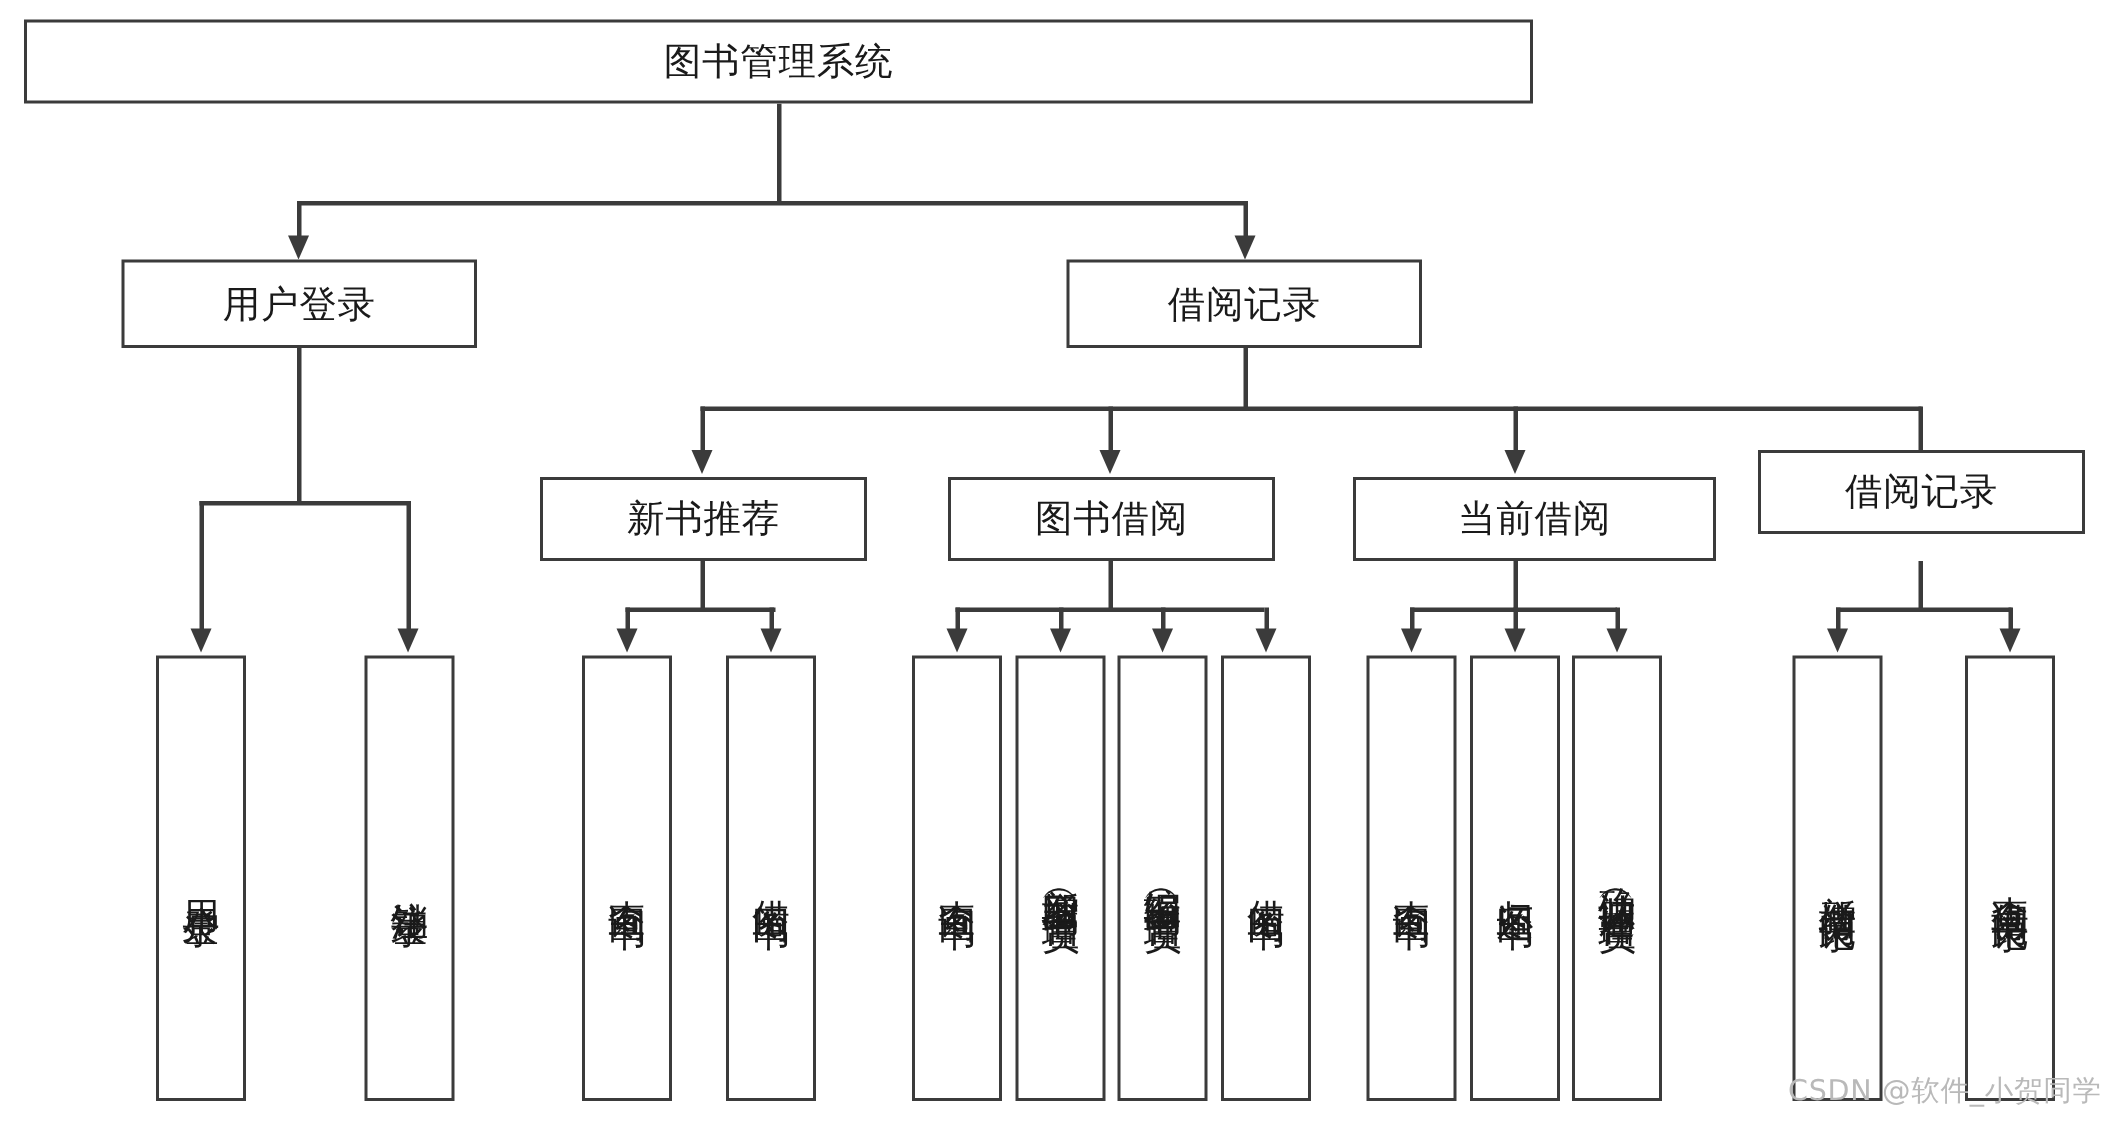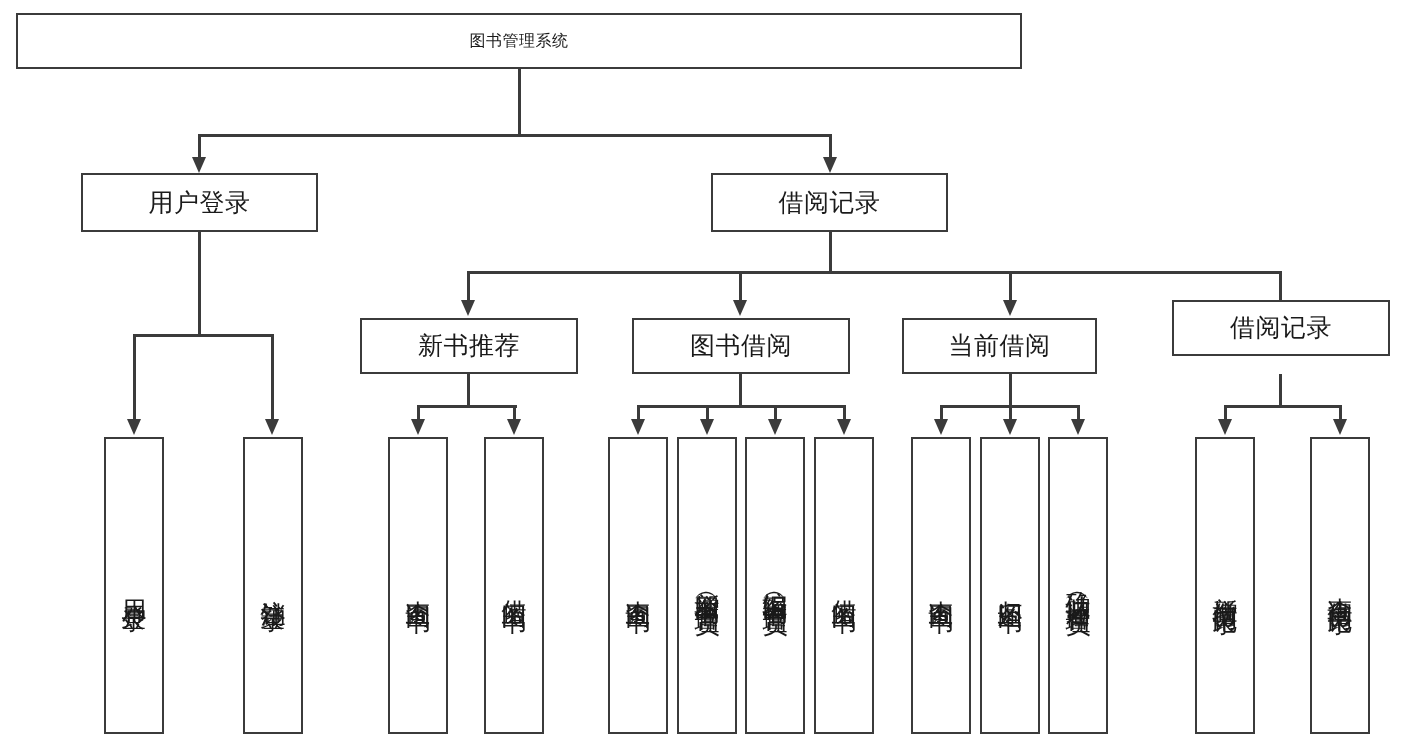--- a/index.html
+++ b/index.html
@@ -29,21 +29,21 @@
     display:block;
     text-align:center;
     line-height:1.12;
     white-space:nowrap;
   }
   
   .node.horiz .label{
     font-size:25px;
     letter-spacing:0.5px;
   }
-  .node.root .label{ font-size:16px; }
+  .node.root .label{ font-size:25px; }
   
   .node.vert{
     align-items:center;
     justify-content:center;
   }
   .node.vert .label{
     writing-mode:vertical-rl;
     text-orientation:upright;
     font-size:25px;
     line-height:1.0;
@@ -148,21 +148,21 @@
   <div class="node horiz" style="left:711px;top:173px;width:237px;height:59px;">
     <span class="label">借阅记录</span>
   </div>
 
   <div class="node horiz" style="left:632px;top:318px;width:218px;height:56px;">
     <span class="label">图书借阅</span>
   </div>
   <div class="node horiz" style="left:360px;top:318px;width:218px;height:56px;">
     <span class="label">新书推荐</span>
   </div>
-  <div class="node horiz" style="left:902px;top:318px;width:195px;height:56px;">
+  <div class="node horiz" style="left:902px;top:318px;width:242px;height:56px;">
     <span class="label">当前借阅</span>
   </div>
   <div class="node horiz" style="left:1172px;top:300px;width:218px;height:56px;">
     <span class="label">借阅记录</span>
   </div>
 
   <div class="node vert" style="left:104px;top:437px;width:60px;height:297px;">
     <span class="label">用户登录</span>
   </div>
   <div class="node vert" style="left:243px;top:437px;width:60px;height:297px;">
@@ -195,14 +195,15 @@
   <div class="node vert" style="left:1048px;top:437px;width:60px;height:297px;">
     <span class="label">确认归还（管理员）</span>
   </div>
   <div class="node vert" style="left:1195px;top:437px;width:60px;height:297px;">
     <span class="label">新增借阅记录</span>
   </div>
   <div class="node vert" style="left:1310px;top:437px;width:60px;height:297px;">
     <span class="label">查询借阅记录</span>
   </div>
 
+  <div class="watermark" style="left:1192px;top:714px;">CSDN @软件_小贺同学</div>
 
 </div>
 
 </body></html>

